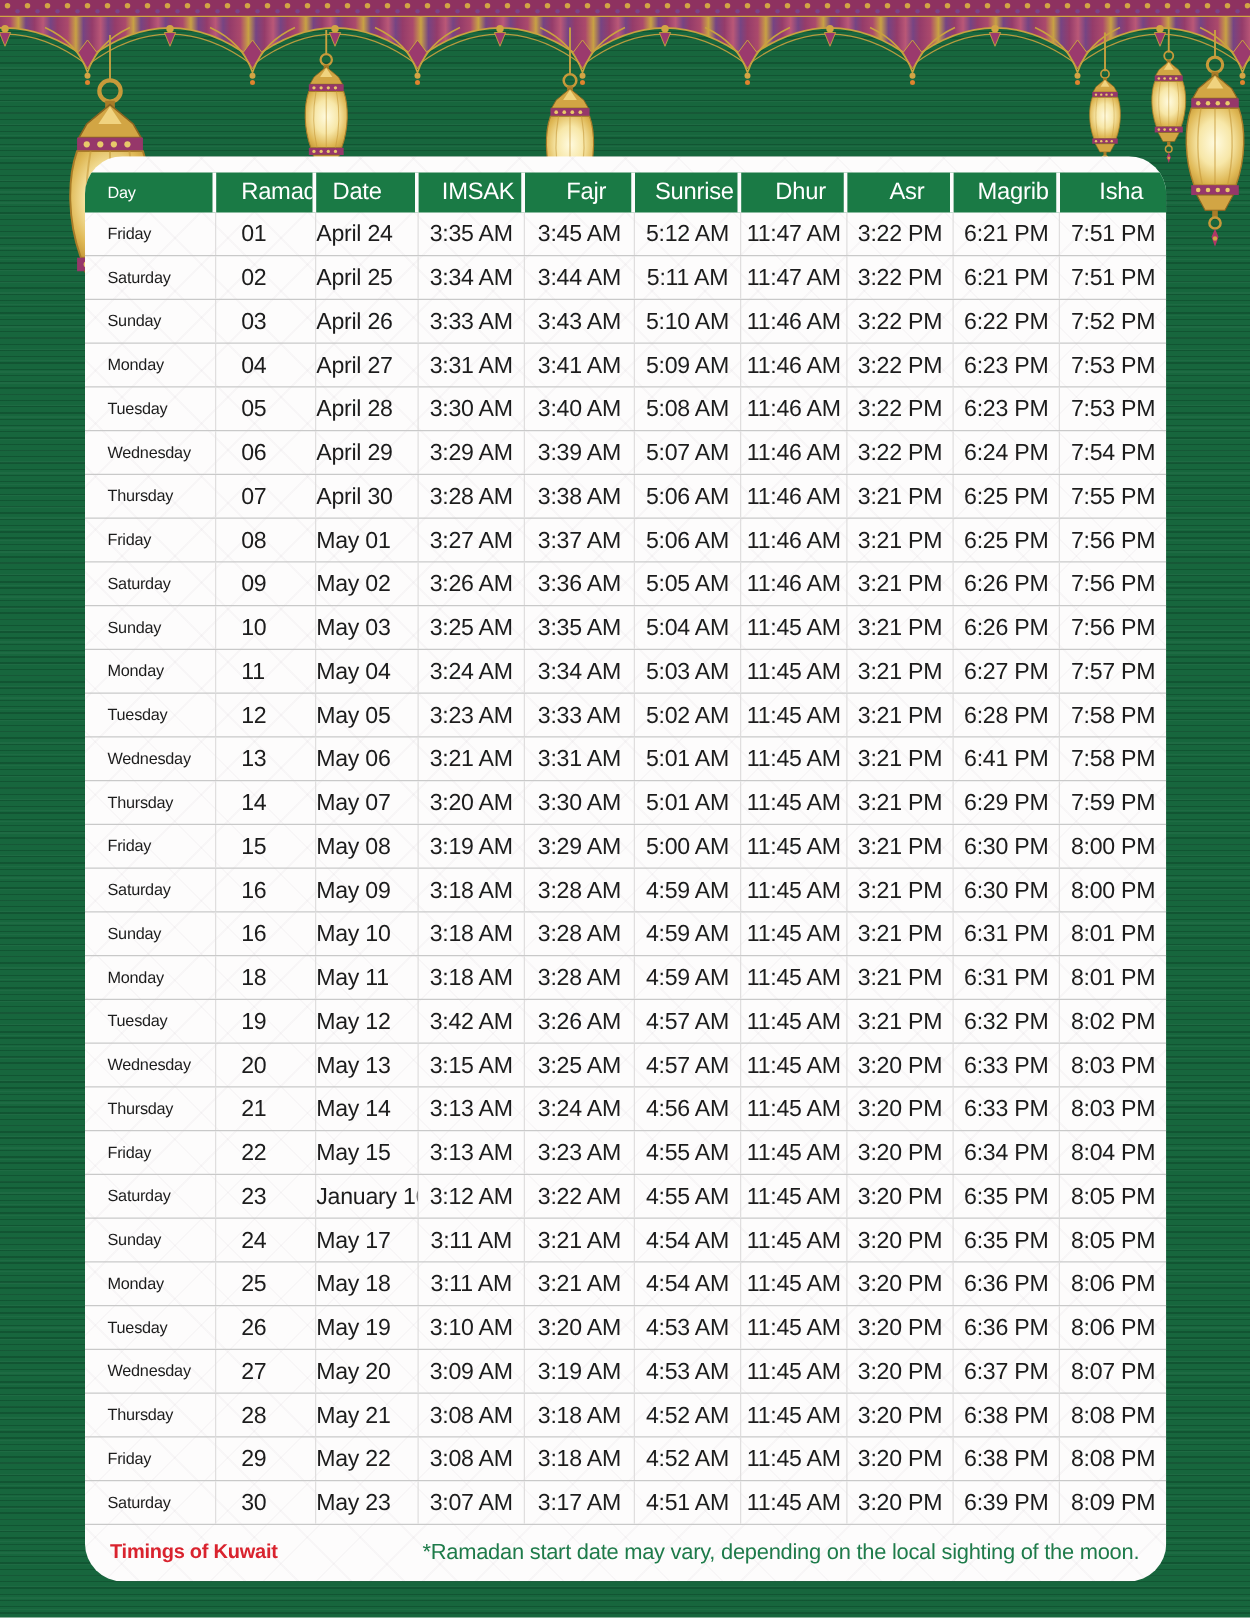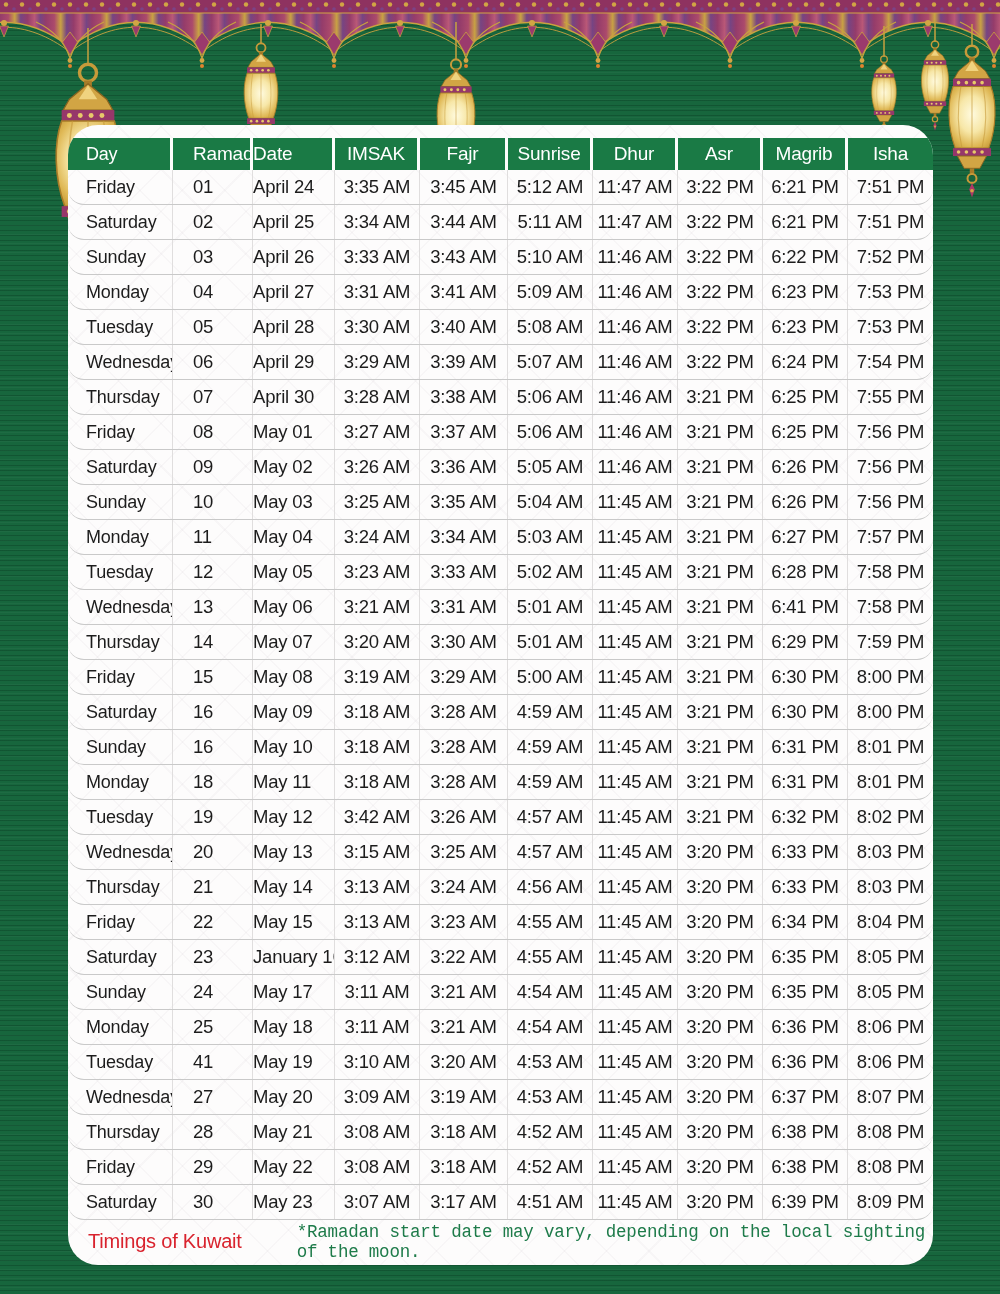--- a/index.html
+++ b/index.html
@@ -20,39 +20,39 @@
       repeating-linear-gradient(45deg, rgba(130,110,130,.045) 0 1.5px, rgba(0,0,0,0) 1.5px 30px),
       repeating-linear-gradient(-45deg, rgba(130,110,130,.045) 0 1.5px, rgba(0,0,0,0) 1.5px 30px);
   }
   .thead,.tr{
     display:grid;
     grid-template-columns:105px 80px 82px 85px 88px 85px 85px 85px 85px 85px;
   }
   .thead{margin-top:13px;height:32px;}
   .th{
     box-sizing:border-box;background:#1a7a45;color:#fff;
-    font-size:19px;line-height:32px;
+    font-size:19px;line-height:32px;padding-left:13px;
     border-right:3px solid #fdfcfc;letter-spacing:-0.2px;
     white-space:nowrap;overflow:hidden;
   }
   .th:last-child{border-right:none;text-align:center;}
-  .tr{height:35px;box-sizing:border-box;border-bottom:1px solid #c9c9c9;border-radius:16px;}
+  .tr{height:35px;box-sizing:border-box;border-bottom:1px solid #c9c9c9;}
   .td{
     box-sizing:border-box;border-right:1px solid #e0dede;
     font-size:18.5px;line-height:34px;color:#1c1c1c;letter-spacing:-0.2px;
     white-space:nowrap;overflow:hidden;
   }
   .td:last-child{border-right:none;text-align:center;}
-  .c0{padding-left:18px;font-size:18px;}
+  .c0{padding-left:18px;font-size:13px;}
   .c1{padding-left:20px;}
   .c2{}
   .c3,.c4,.c5,.c6,.c7,.c8,.c9{text-align:center;}
   .tfoot{height:43px;display:flex;align-items:center;}
-  .foot-label{margin-left:20px;width:250px;font-size:20px;font-weight:normal;color:#d9232e;letter-spacing:-0.2px;}
-  .foot-note{font-size:17.5px;color:#1e7b4a;letter-spacing:-0.2px;font-family:Liberation Mono, monospace;}
+  .foot-label{margin-left:20px;width:250px;font-size:16px;font-weight:bold;color:#d9232e;letter-spacing:-0.2px;}
+  .foot-note{font-size:17.5px;color:#1e7b4a;letter-spacing:-0.2px;}
 </style>
 </head>
 <body>
 
 <svg id="decor" viewBox="0 0 1000 300">
   <defs>
     <linearGradient id="orn" x1="0" y1="0" x2="46" y2="0" gradientUnits="userSpaceOnUse" spreadMethod="repeat">
       <stop offset="0" stop-color="#9b3a6d"></stop>
       <stop offset="0.18" stop-color="#b3486e"></stop>
       <stop offset="0.32" stop-color="#d2a544"></stop>
@@ -603,21 +603,21 @@
         <div class="td c3">3:11 AM</div>
         <div class="td c4">3:21 AM</div>
         <div class="td c5">4:54 AM</div>
         <div class="td c6">11:45 AM</div>
         <div class="td c7">3:20 PM</div>
         <div class="td c8">6:36 PM</div>
         <div class="td c9">8:06 PM</div>
       </div>
       <div class="tr">
         <div class="td c0">Tuesday</div>
-        <div class="td c1">41</div>
+        <div class="td c1">26</div>
         <div class="td c2">May 19</div>
         <div class="td c3">3:10 AM</div>
         <div class="td c4">3:20 AM</div>
         <div class="td c5">4:53 AM</div>
         <div class="td c6">11:45 AM</div>
         <div class="td c7">3:20 PM</div>
         <div class="td c8">6:36 PM</div>
         <div class="td c9">8:06 PM</div>
       </div>
       <div class="tr">

